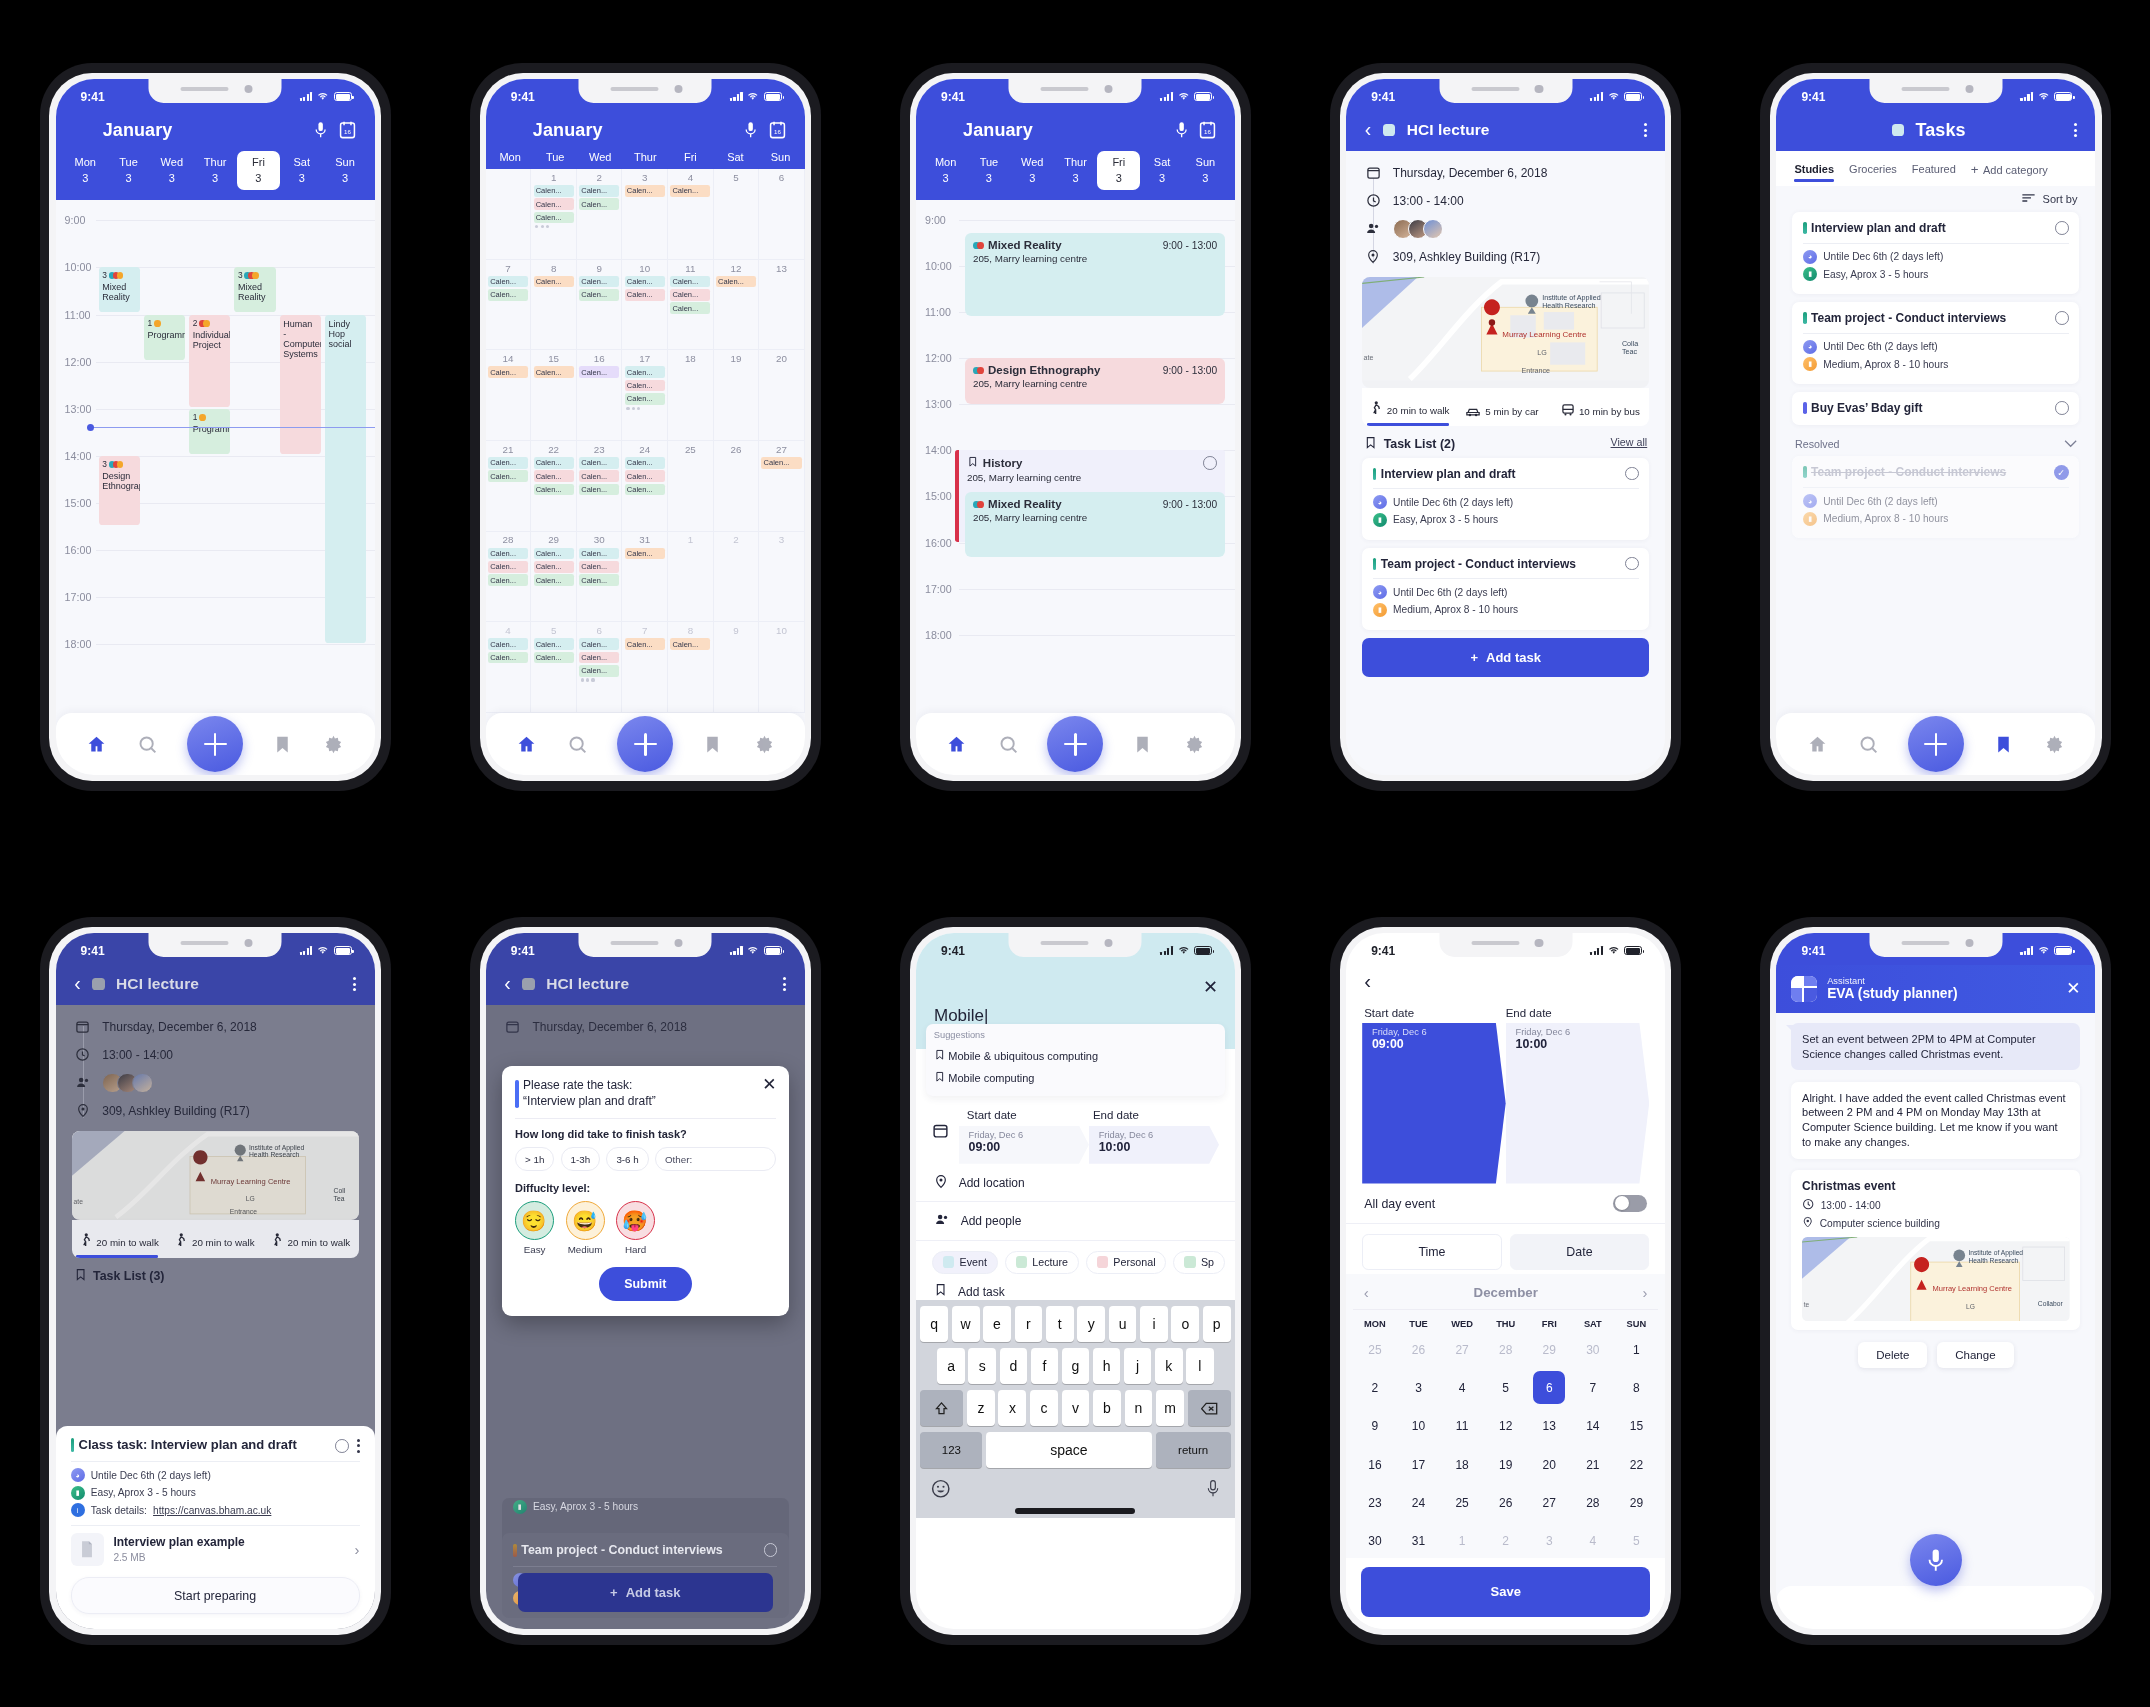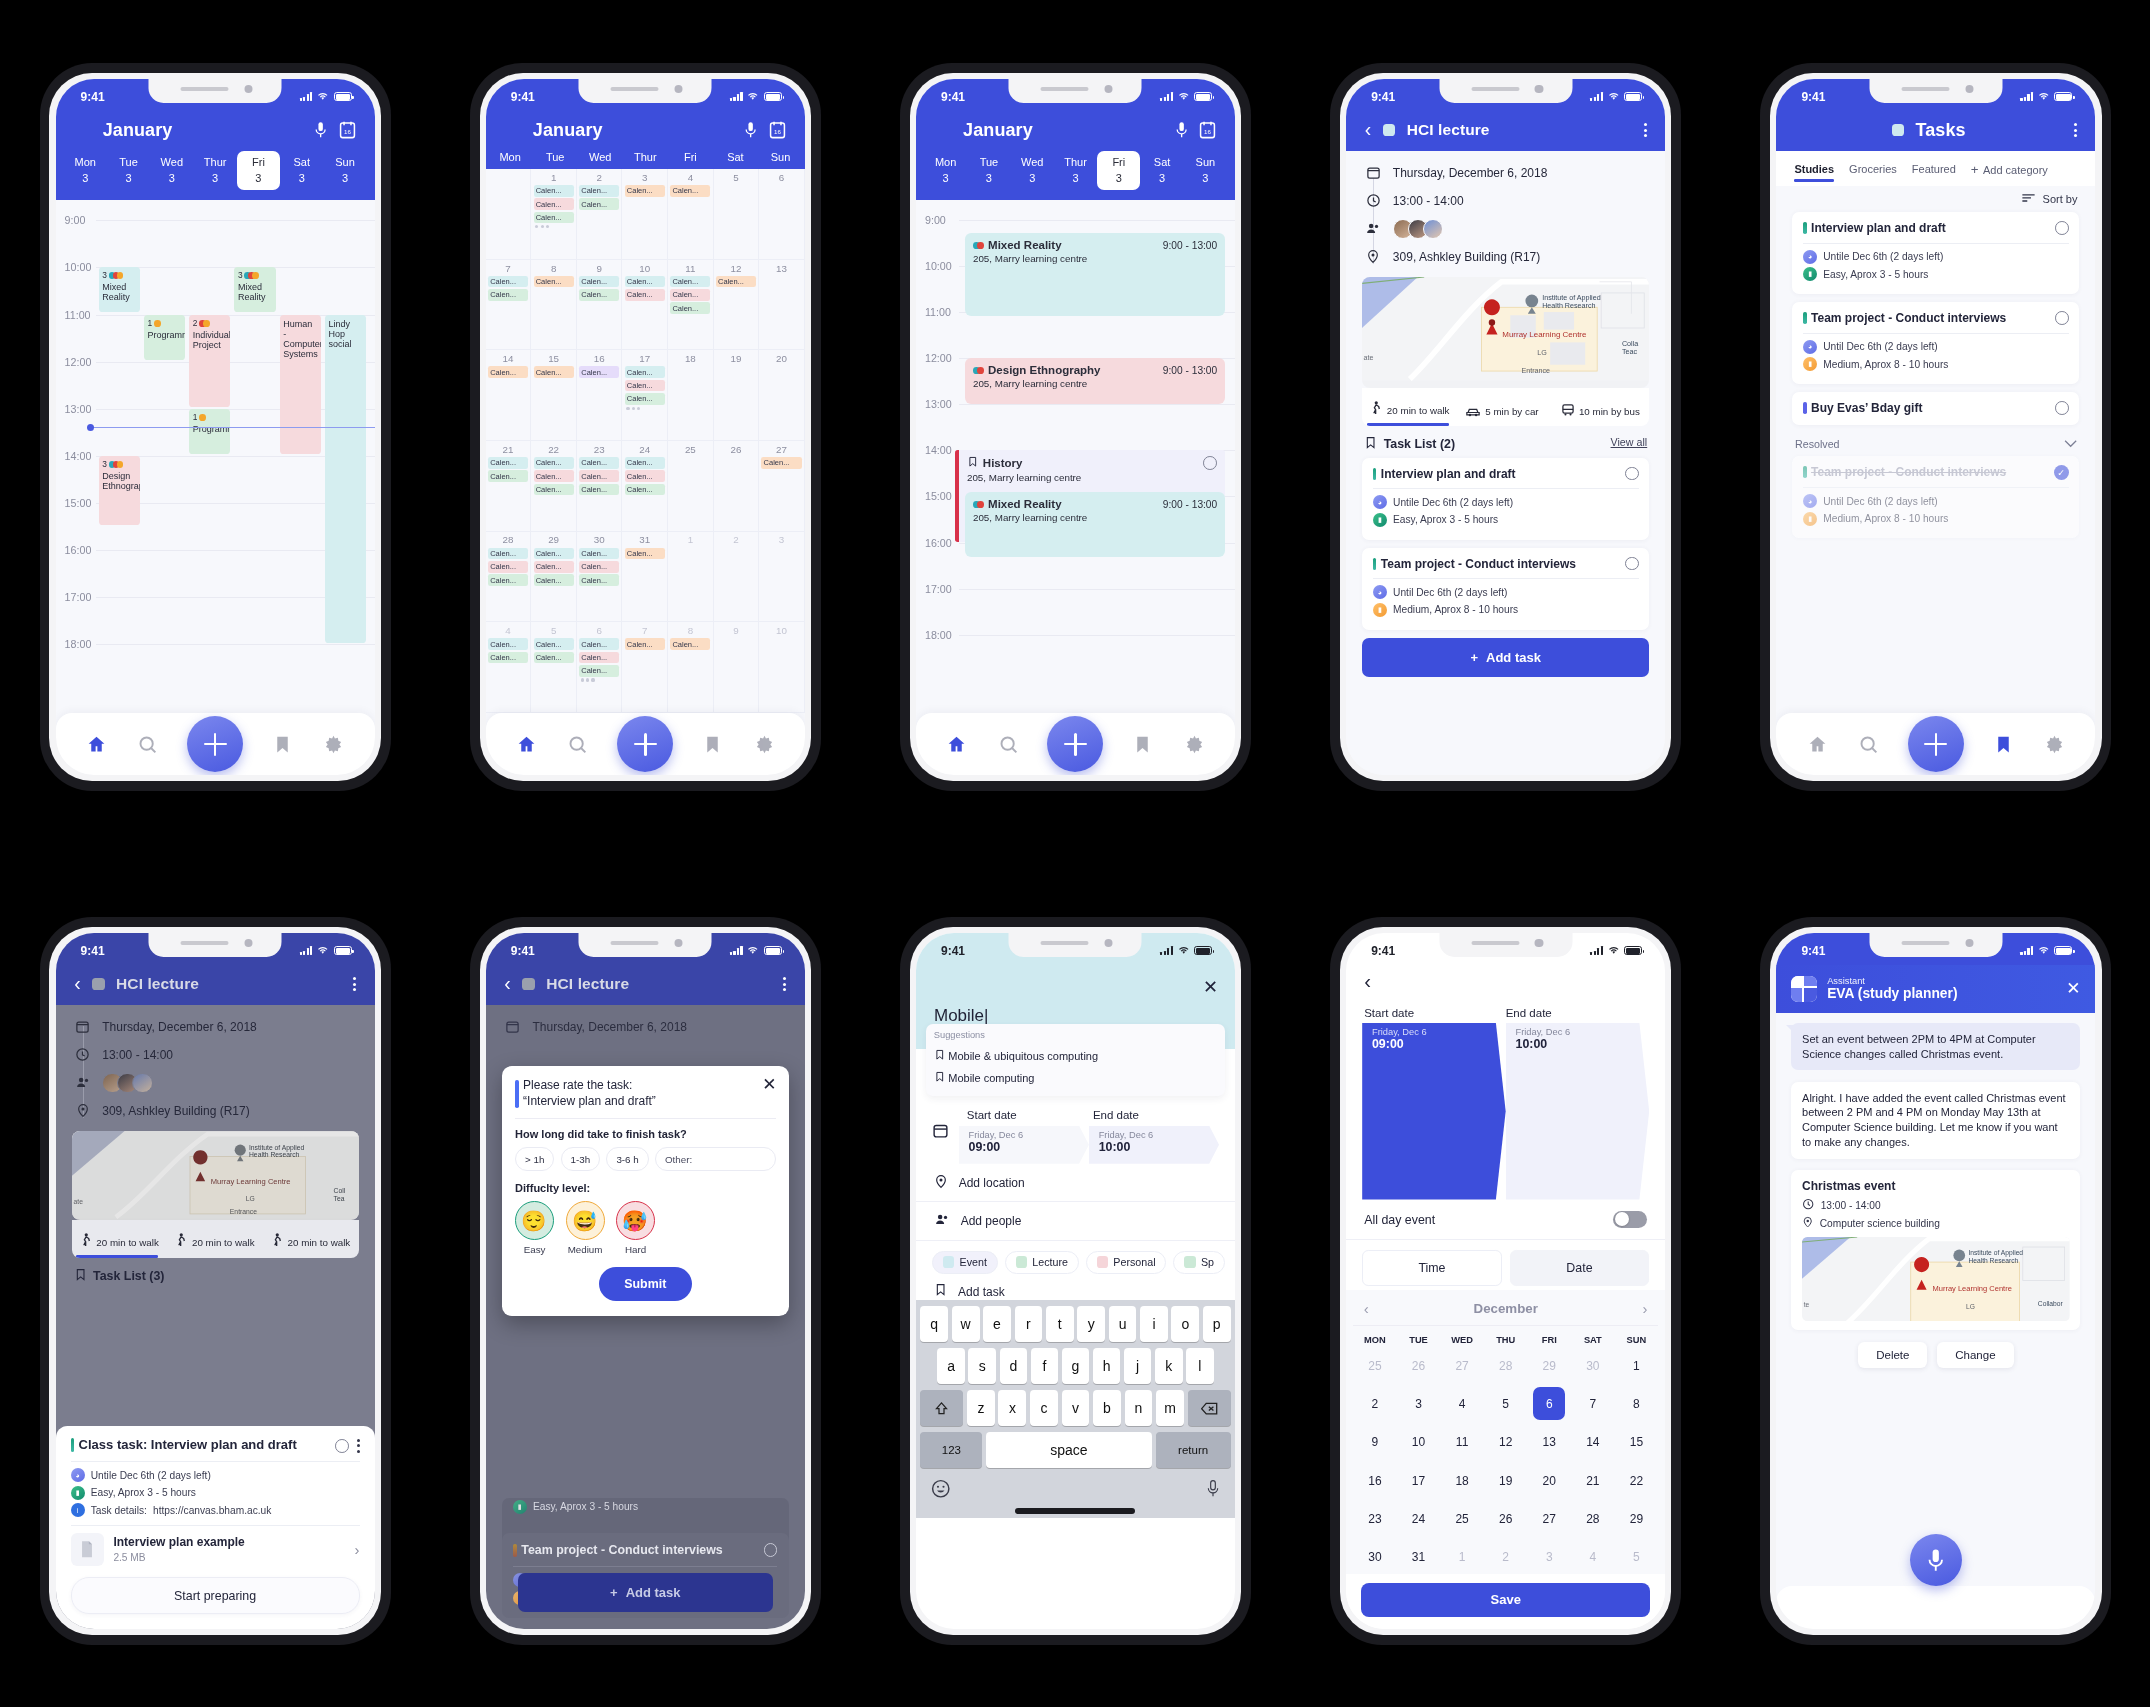--- a/index.html
+++ b/index.html
@@ -259,21 +259,21 @@
   .calnav{display:flex;align-items:center;justify-content:space-between;padding:9.8px 10.7px 8px 10.7px;border-bottom:0.4px solid #ededf4;}
   .calnav .m{font-size:13.3px;font-weight:bold;color:#8e90a4;}
   .calnav .a{font-size:15px;color:#9a9cae;}
   .dow{display:grid;grid-template-columns:repeat(7,1fr);padding:9px 0 4.4px 0;}
   .dow div{text-align:center;font-size:9.3px;font-weight:bold;color:#22243a;}
   .dgrid{display:grid;grid-template-columns:repeat(7,1fr);row-gap:5.3px;}
   .dcell{height:33px;display:flex;align-items:center;justify-content:center;font-size:12px;color:#22243a;}
   .dcell.dim{color:#b9bbcb;}
   .dcell.sel{background:#3d4edb;color:#fff;border-radius:7px;width:32px;margin:0 auto;}
   .savebar{background:#fff;padding:9px 15px 12.4px 15px;}
-  .savebtn{height:34px;border-radius:8px;background:#3d4edb;color:#fff;font-size:13px;font-weight:bold;display:flex;align-items:center;justify-content:center;}
+  .savebtn{height:50px;border-radius:8px;background:#3d4edb;color:#fff;font-size:13px;font-weight:bold;display:flex;align-items:center;justify-content:center;}
 
   
   .asstbar{background:linear-gradient(90deg,#3d4edb,#3f5ae2);color:#fff;display:flex;align-items:center;gap:9.8px;padding:8px 15px;height:48px;}
   .asstlogo{width:26px;height:26px;border-radius:7px;background:#fff;position:relative;overflow:hidden;flex:0 0 26px;}
   .asstlogo i{position:absolute;background:#6f7ef0;display:block;}
   .asstlogo i:nth-child(1){left:0;top:0;width:40%;height:40%;background:#fff;}
   .asstlogo i:nth-child(2){right:0;top:0;width:52%;height:40%;}
   .asstlogo i:nth-child(3){left:0;bottom:0;width:40%;height:52%;}
   .asstlogo i:nth-child(4){right:0;bottom:0;width:52%;height:52%;background:#4a5ae0;}
   .asst-sub{font-size:9.3px;opacity:.92;}
@@ -1405,21 +1405,21 @@
               <span class="mic-b clock">◕</span>
               <span>Untile Dec 6th (2 days left)</span>
             </div>
             <div class="metaline">
               <span class="mic-b easy">▮</span>
               <span>Easy, Aprox 3 - 5 hours</span>
             </div>
             <div class="metaline">
               <span class="mic-b info">i</span>
               <span>Task details:</span>
-              <span style="">https://canvas.bham.ac.uk</span>
+              <span style="text-decoration:underline">https://canvas.bham.ac.uk</span>
             </div>
             <hr style="border:0;border-top:0.4px solid #eceef4;margin:8px 0 6.2px 0;">
             <div style="display:flex;align-items:center;gap:9.8px;">
               <span style="width:33px;height:33px;border-radius:6.2px;background:#f3f4f9;display:flex;align-items:center;justify-content:center;">
                 <svg width="16" height="18.6" viewBox="0 0 24 30">
                     <path d="M4 2h11l5 5v21H4z" fill="#c9ccd6"></path>
                     <path d="M15 2v5h5" fill="#aeb2c0"></path>
                   </svg>
               </span>
               <span style="flex:1">

